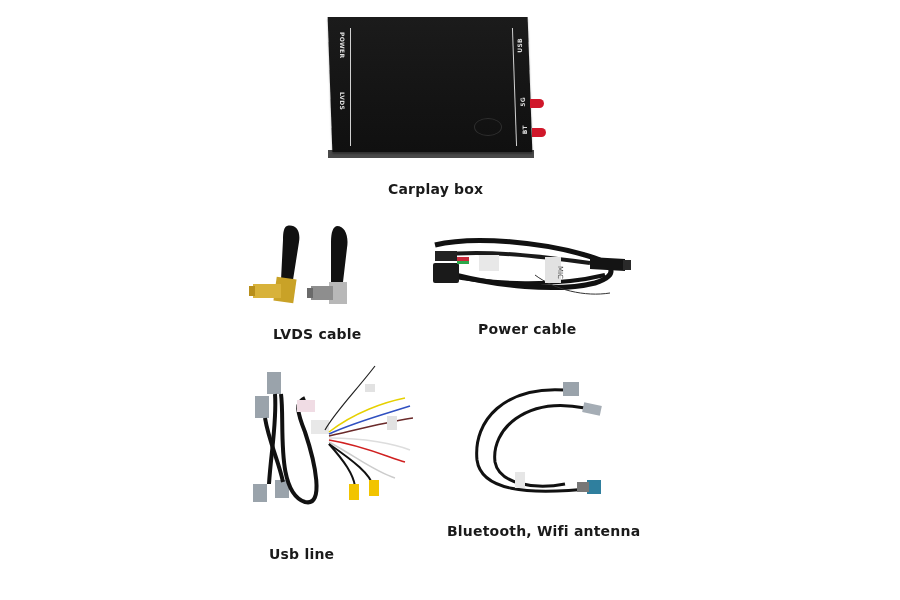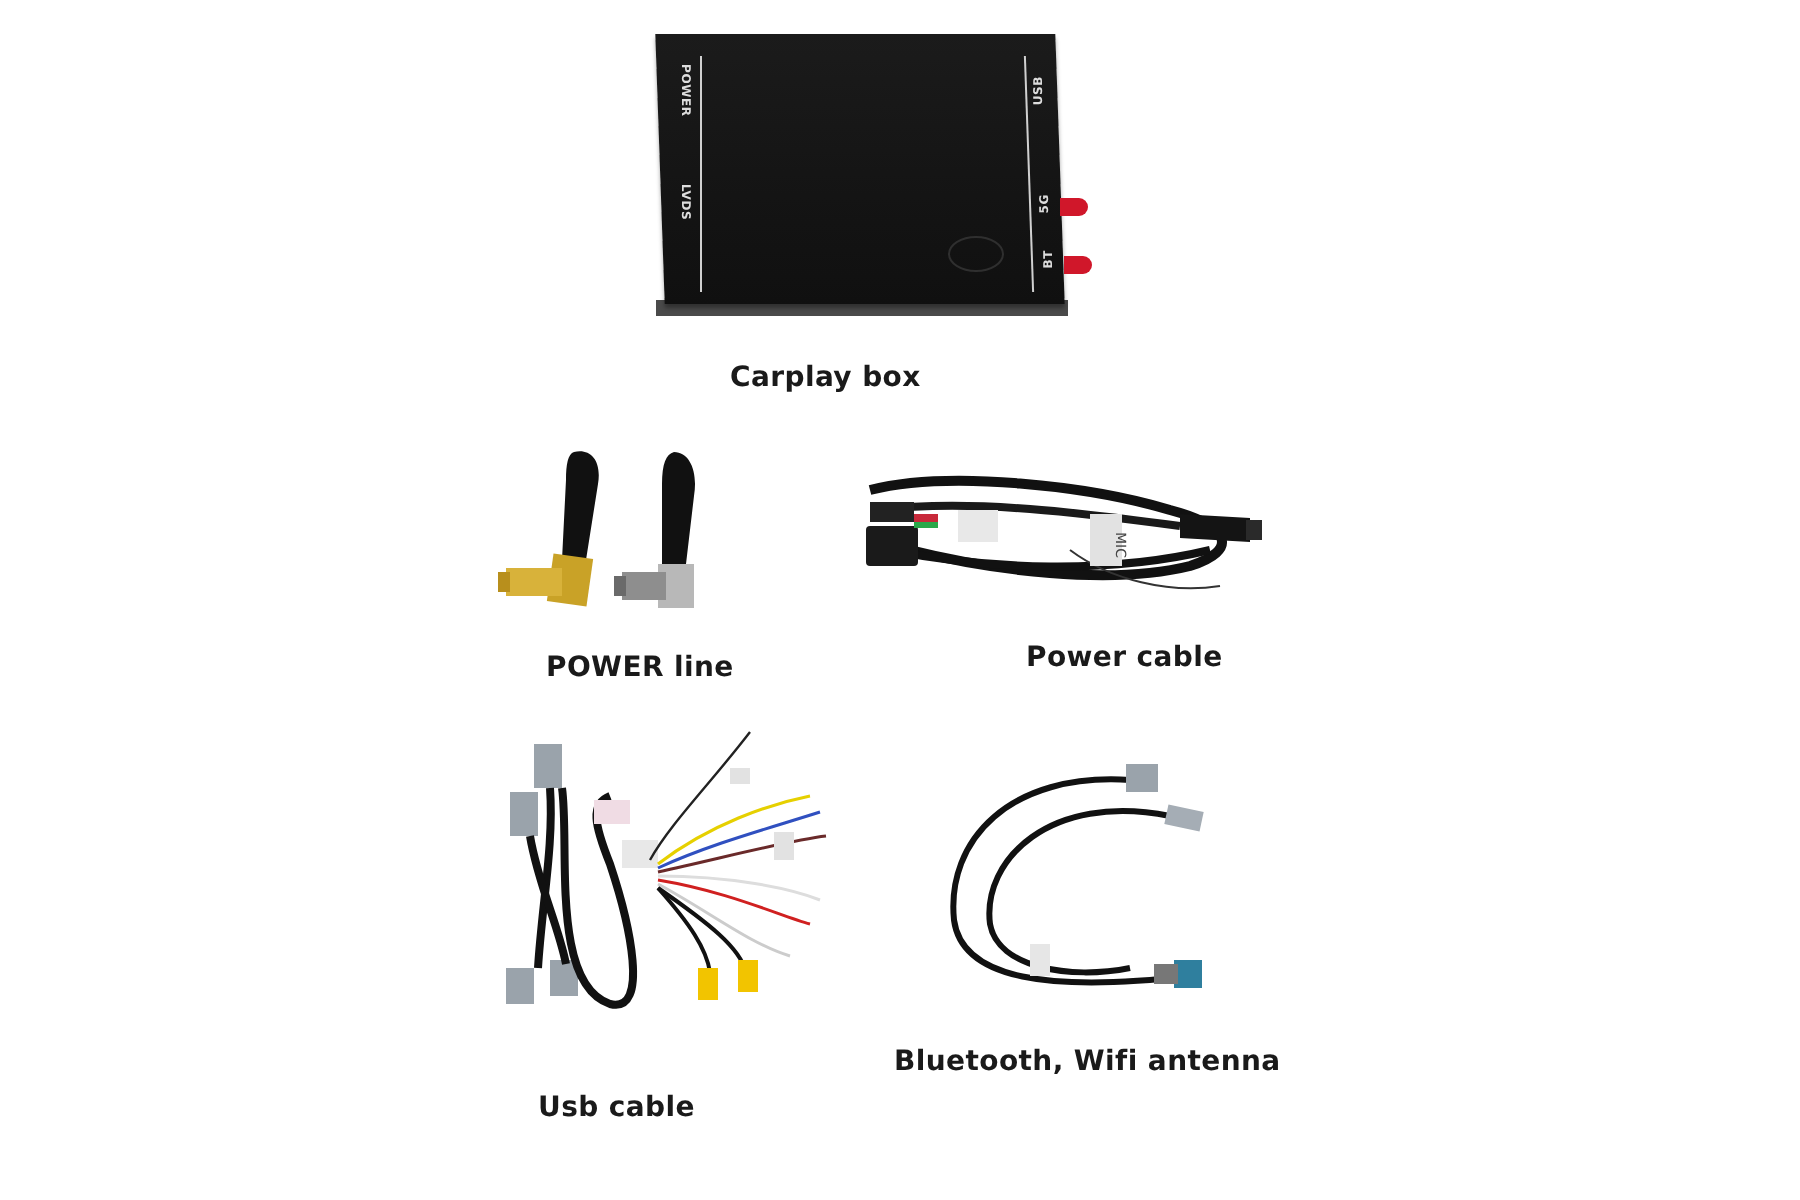--- a/index.html
+++ b/index.html
@@ -28,54 +28,54 @@
   <div class="box-line" style="left:514px; top:28px; height:118px; transform:rotate(-2deg);"></div>
   <span class="box-label" style="left:339px; top:32px; transform:rotate(0deg);">POWER</span>
   <span class="box-label" style="left:339px; top:92px;">LVDS</span>
   <span class="box-label" style="left:516px; top:38px; transform:rotate(180deg);">USB</span>
   <span class="box-label" style="left:519px; top:97px; transform:rotate(180deg);">5G</span>
   <span class="box-label" style="left:521px; top:125px; transform:rotate(180deg);">BT</span>
   <div class="sma" style="left:530px; top:99px;"></div>
   <div class="sma" style="left:532px; top:128px;"></div>
   <div class="nfc"></div>
 </div>
-<div class="caption" style="left:365px; top:181px;">Carplay box</div>
+<div class="caption" style="left:388px; top:181px;">Carplay box</div>
 
 <svg class="abs" style="left:245px; top:222px;" width="110" height="88">
   <g>
     <path d="M42,4 C50,2 56,8 54,20 L48,58 L36,58 L38,18 C38,10 39,5 42,4 Z" fill="#111"></path>
     <rect x="30" y="56" width="20" height="24" fill="#c9a227" transform="rotate(8 40 68)"></rect>
     <rect x="8" y="62" width="28" height="14" fill="#d8b23a"></rect>
     <rect x="4" y="64" width="6" height="10" fill="#b88f1c"></rect>
   </g>
   <g>
     <path d="M92,4 C100,4 104,14 102,26 L98,60 L86,60 L86,20 C86,10 88,5 92,4 Z" fill="#111"></path>
     <rect x="84" y="60" width="18" height="22" fill="#b8b8b8"></rect>
     <rect x="66" y="64" width="22" height="14" fill="#8e8e8e"></rect>
     <rect x="62" y="66" width="6" height="10" fill="#6a6a6a"></rect>
   </g>
 </svg>
-<div class="caption" style="left:273px; top:326px;">POWER line</div>
+<div class="caption" style="left:273px; top:326px;">LVDS cable</div>
 
 <svg class="abs" style="left:415px; top:235px;" width="225" height="70">
   <path d="M20,10 C60,0 130,8 170,20 C200,28 205,40 180,48 C140,58 80,50 40,40" fill="none" stroke="#111" stroke-width="5"></path>
   <path d="M25,20 C70,14 130,22 175,28" fill="none" stroke="#1a1a1a" stroke-width="4"></path>
   <path d="M30,40 C80,50 140,52 190,40" fill="none" stroke="#111" stroke-width="4"></path>
   <path d="M120,40 C140,55 170,62 195,58" fill="none" stroke="#333" stroke-width="1"></path>
   <rect x="20" y="16" width="22" height="10" fill="#222"></rect>
   <rect x="18" y="28" width="26" height="20" rx="2" fill="#1a1a1a"></rect>
   <rect x="42" y="22" width="12" height="4" fill="#c8293a"></rect>
   <rect x="42" y="26" width="12" height="3" fill="#2aa84a"></rect>
   <rect x="64" y="20" width="20" height="16" fill="#e8e8e8"></rect>
   <rect x="130" y="22" width="16" height="26" fill="#e2e2e2"></rect>
   <text x="134" y="30" font-size="7" fill="#444" font-family="DejaVu Sans, sans-serif" transform="rotate(90 138 35)">MIC</text>
   <path d="M175,22 L210,24 L210,36 L175,34 Z" fill="#141414"></path>
   <rect x="208" y="25" width="8" height="10" fill="#2a2a2a"></rect>
 </svg>
-<div class="caption" style="left:478px; top:321px;margin-left:35px;">Power cable</div>
+<div class="caption" style="left:478px; top:321px;">Power cable</div>
 
 <svg class="abs" style="left:245px; top:362px;" width="175" height="150">
   <rect x="22" y="10" width="14" height="22" fill="#9aa3ab"></rect>
   <rect x="10" y="34" width="14" height="22" fill="#9aa3ab"></rect>
   <rect x="8" y="122" width="14" height="18" fill="#9aa3ab"></rect>
   <rect x="30" y="118" width="14" height="18" fill="#9aa3ab"></rect>
   <path d="M30,32 C32,60 26,90 24,122" fill="none" stroke="#111" stroke-width="4"></path>
   <path d="M20,56 C24,80 34,100 38,120" fill="none" stroke="#111" stroke-width="4"></path>
   <path d="M36,32 C40,60 30,130 60,140 C80,145 70,100 60,70 C52,50 50,40 60,36" fill="none" stroke="#111" stroke-width="4"></path>
   <rect x="52" y="38" width="18" height="12" fill="#f0dce4"></rect>
@@ -87,21 +87,21 @@
   <path d="M84,76 C120,76 150,82 165,88" stroke="#dddddd" stroke-width="1.5" fill="none"></path>
   <path d="M84,78 C120,84 145,96 160,100" stroke="#d02020" stroke-width="1.5" fill="none"></path>
   <path d="M84,80 C110,94 130,110 150,116" stroke="#cccccc" stroke-width="1.5" fill="none"></path>
   <path d="M84,82 C100,100 108,112 110,124" stroke="#111" stroke-width="2" fill="none"></path>
   <path d="M84,82 C110,100 125,112 128,124" stroke="#111" stroke-width="2" fill="none"></path>
   <rect x="104" y="122" width="10" height="16" fill="#f2c400"></rect>
   <rect x="124" y="118" width="10" height="16" fill="#f2c400"></rect>
   <rect x="120" y="22" width="10" height="8" fill="#e2e2e2"></rect>
   <rect x="142" y="54" width="10" height="14" fill="#e2e2e2"></rect>
 </svg>
-<div class="caption" style="left:269px; top:546px;">Usb cable</div>
+<div class="caption" style="left:269px; top:546px;">Usb line</div>
 
 <svg class="abs" style="left:465px; top:380px;" width="150" height="130">
   <path d="M100,10 C40,6 8,40 12,80 C16,110 60,116 130,108" fill="none" stroke="#111" stroke-width="3"></path>
   <path d="M120,28 C60,16 26,50 30,82 C34,104 70,110 100,104" fill="none" stroke="#111" stroke-width="3"></path>
   <rect x="98" y="2" width="16" height="14" fill="#9aa3ab"></rect>
   <rect x="118" y="24" width="18" height="10" fill="#a5adb5" transform="rotate(12 127 29)"></rect>
   <rect x="50" y="92" width="10" height="16" fill="#e6e6e6"></rect>
   <rect x="122" y="100" width="14" height="14" fill="#2f7f9e"></rect>
   <rect x="112" y="102" width="12" height="10" fill="#777"></rect>
 </svg>

